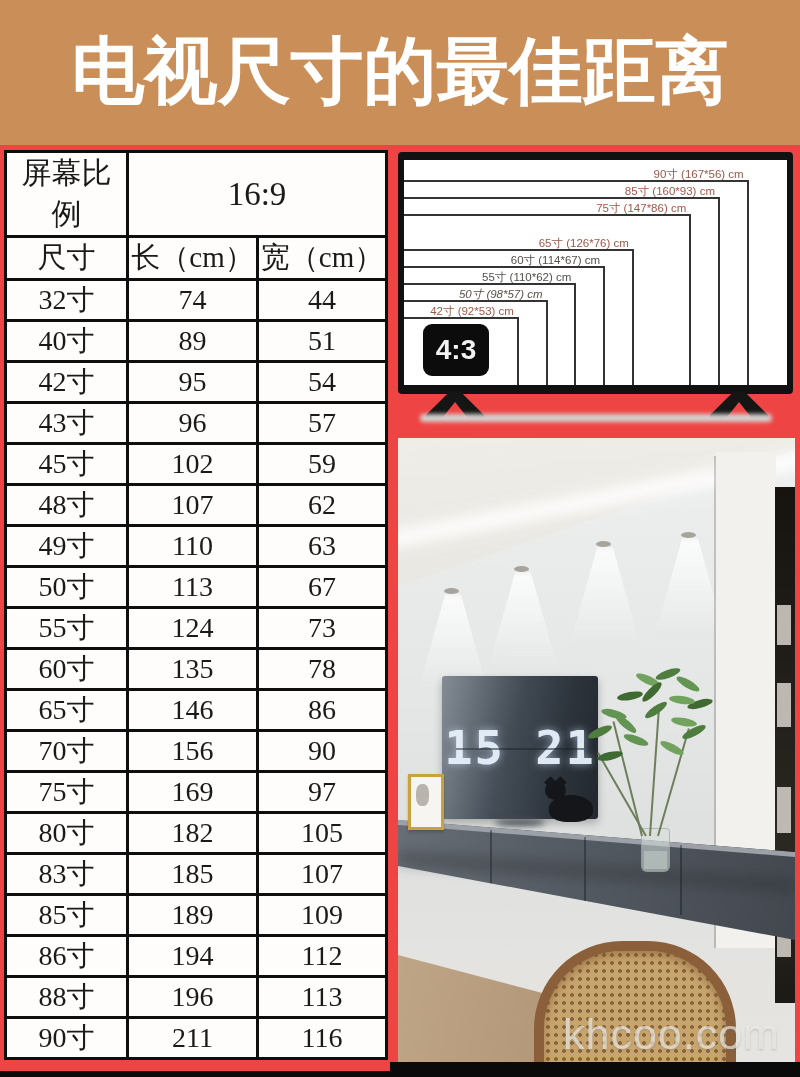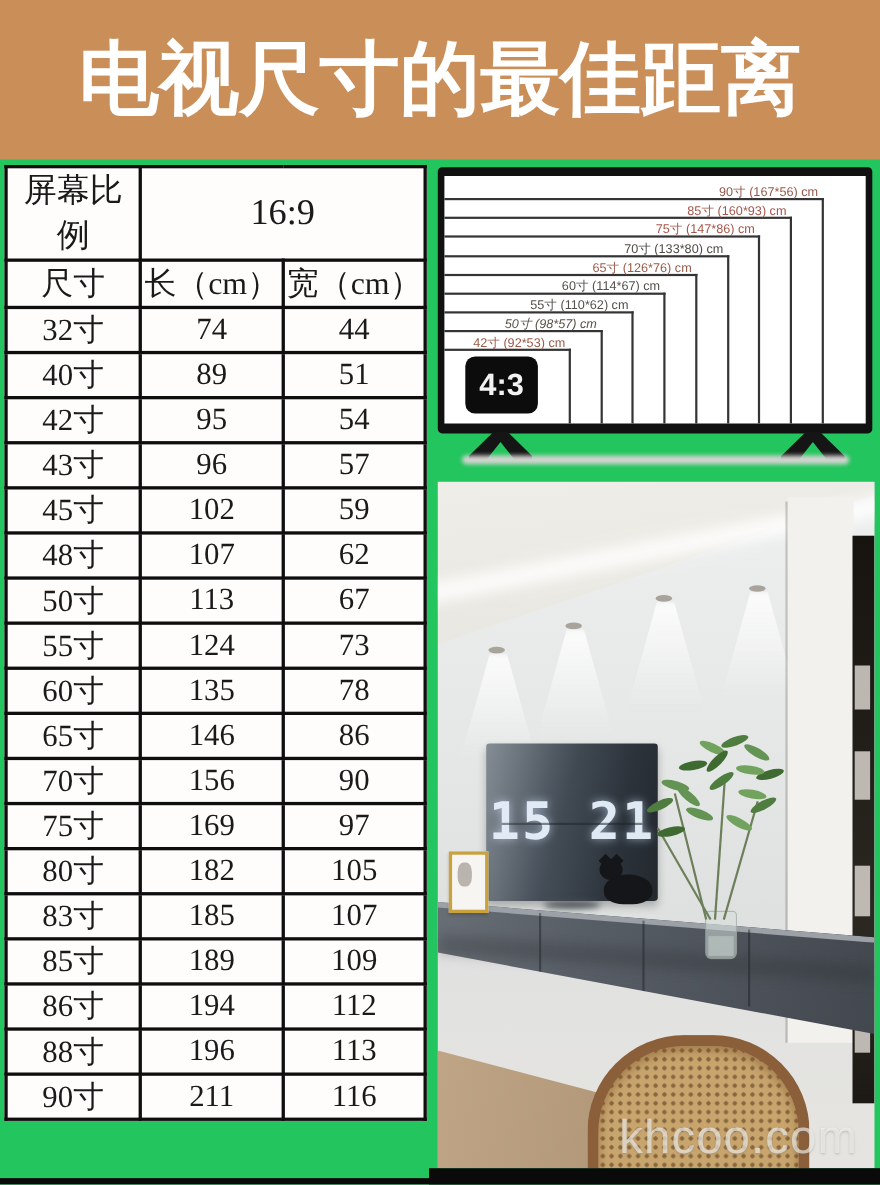--- a/index.html
+++ b/index.html
@@ -1,16 +1,16 @@
 <!DOCTYPE html>
 <html><head>
 <meta charset="utf-8">
 <style>
   html,body{margin:0;padding:0;}
-  .page{position:relative;width:800px;height:1077px;background:#22c55e;overflow:hidden;
+  .page{position:relative;width:800px;height:1077px;background:#ef4444;overflow:hidden;
         font-family:"Liberation Sans",sans-serif;}
   
   .banner{position:absolute;left:0;top:0;width:800px;height:145px;background:#ca8f59;
           display:flex;align-items:center;justify-content:center;}
   .banner h1{margin:0;font-size:73px;font-weight:900;color:#ffffff;letter-spacing:0px;
              font-family:"Liberation Sans",sans-serif;white-space:nowrap;}
   
   .size-table{position:absolute;left:4px;top:150px;width:381px;border-collapse:collapse;
               table-layout:fixed;background:#fefdfb;}
   .size-table td{border:3px solid #0e0e0e;text-align:center;vertical-align:middle;
@@ -148,20 +148,25 @@
           <td>45寸</td>
           <td>102</td>
           <td>59</td>
         </tr>
         <tr class="r-data">
           <td>48寸</td>
           <td>107</td>
           <td>62</td>
         </tr>
         <tr class="r-data">
+          <td>49寸</td>
+          <td>110</td>
+          <td>63</td>
+        </tr>
+        <tr class="r-data">
           <td>50寸</td>
           <td>113</td>
           <td>67</td>
         </tr>
         <tr class="r-data">
           <td>55寸</td>
           <td>124</td>
           <td>73</td>
         </tr>
         <tr class="r-data">
@@ -222,23 +227,20 @@
       <div class="tv-screen">
         <div class="aspect-badge">4:3</div>
       <div class="nest-rect" style="width: 90%; height: 91%; z-index: 1;">
             <span class="nest-label" style="color: rgb(150, 88, 74);">90寸 (167*56) cm</span>
           </div>
           <div class="nest-rect" style="width: 82.5%; height: 83.4%; z-index: 2;">
             <span class="nest-label" style="color: rgb(163, 87, 74);">85寸 (160*93) cm</span>
           </div>
           <div class="nest-rect" style="width: 75%; height: 75.8%; z-index: 3;">
             <span class="nest-label" style="color: rgb(163, 87, 74);">75寸 (147*86) cm</span>
-          </div>
-          <div class="nest-rect" style="width: 67.5%; height: 68.2%; z-index: 4;">
-            <span class="nest-label" style="color: rgb(79, 75, 69);">70寸 (133*80) cm</span>
           </div>
           <div class="nest-rect" style="width: 60%; height: 60.6%; z-index: 5;">
             <span class="nest-label" style="color: rgb(154, 90, 74);">65寸 (126*76) cm</span>
           </div>
           <div class="nest-rect" style="width: 52.5%; height: 53%; z-index: 6;">
             <span class="nest-label" style="color: rgb(83, 80, 75);">60寸 (114*67) cm</span>
           </div>
           <div class="nest-rect" style="width: 45%; height: 45.4%; z-index: 7;">
             <span class="nest-label" style="color: rgb(83, 80, 75);">55寸 (110*62) cm</span>
           </div>

